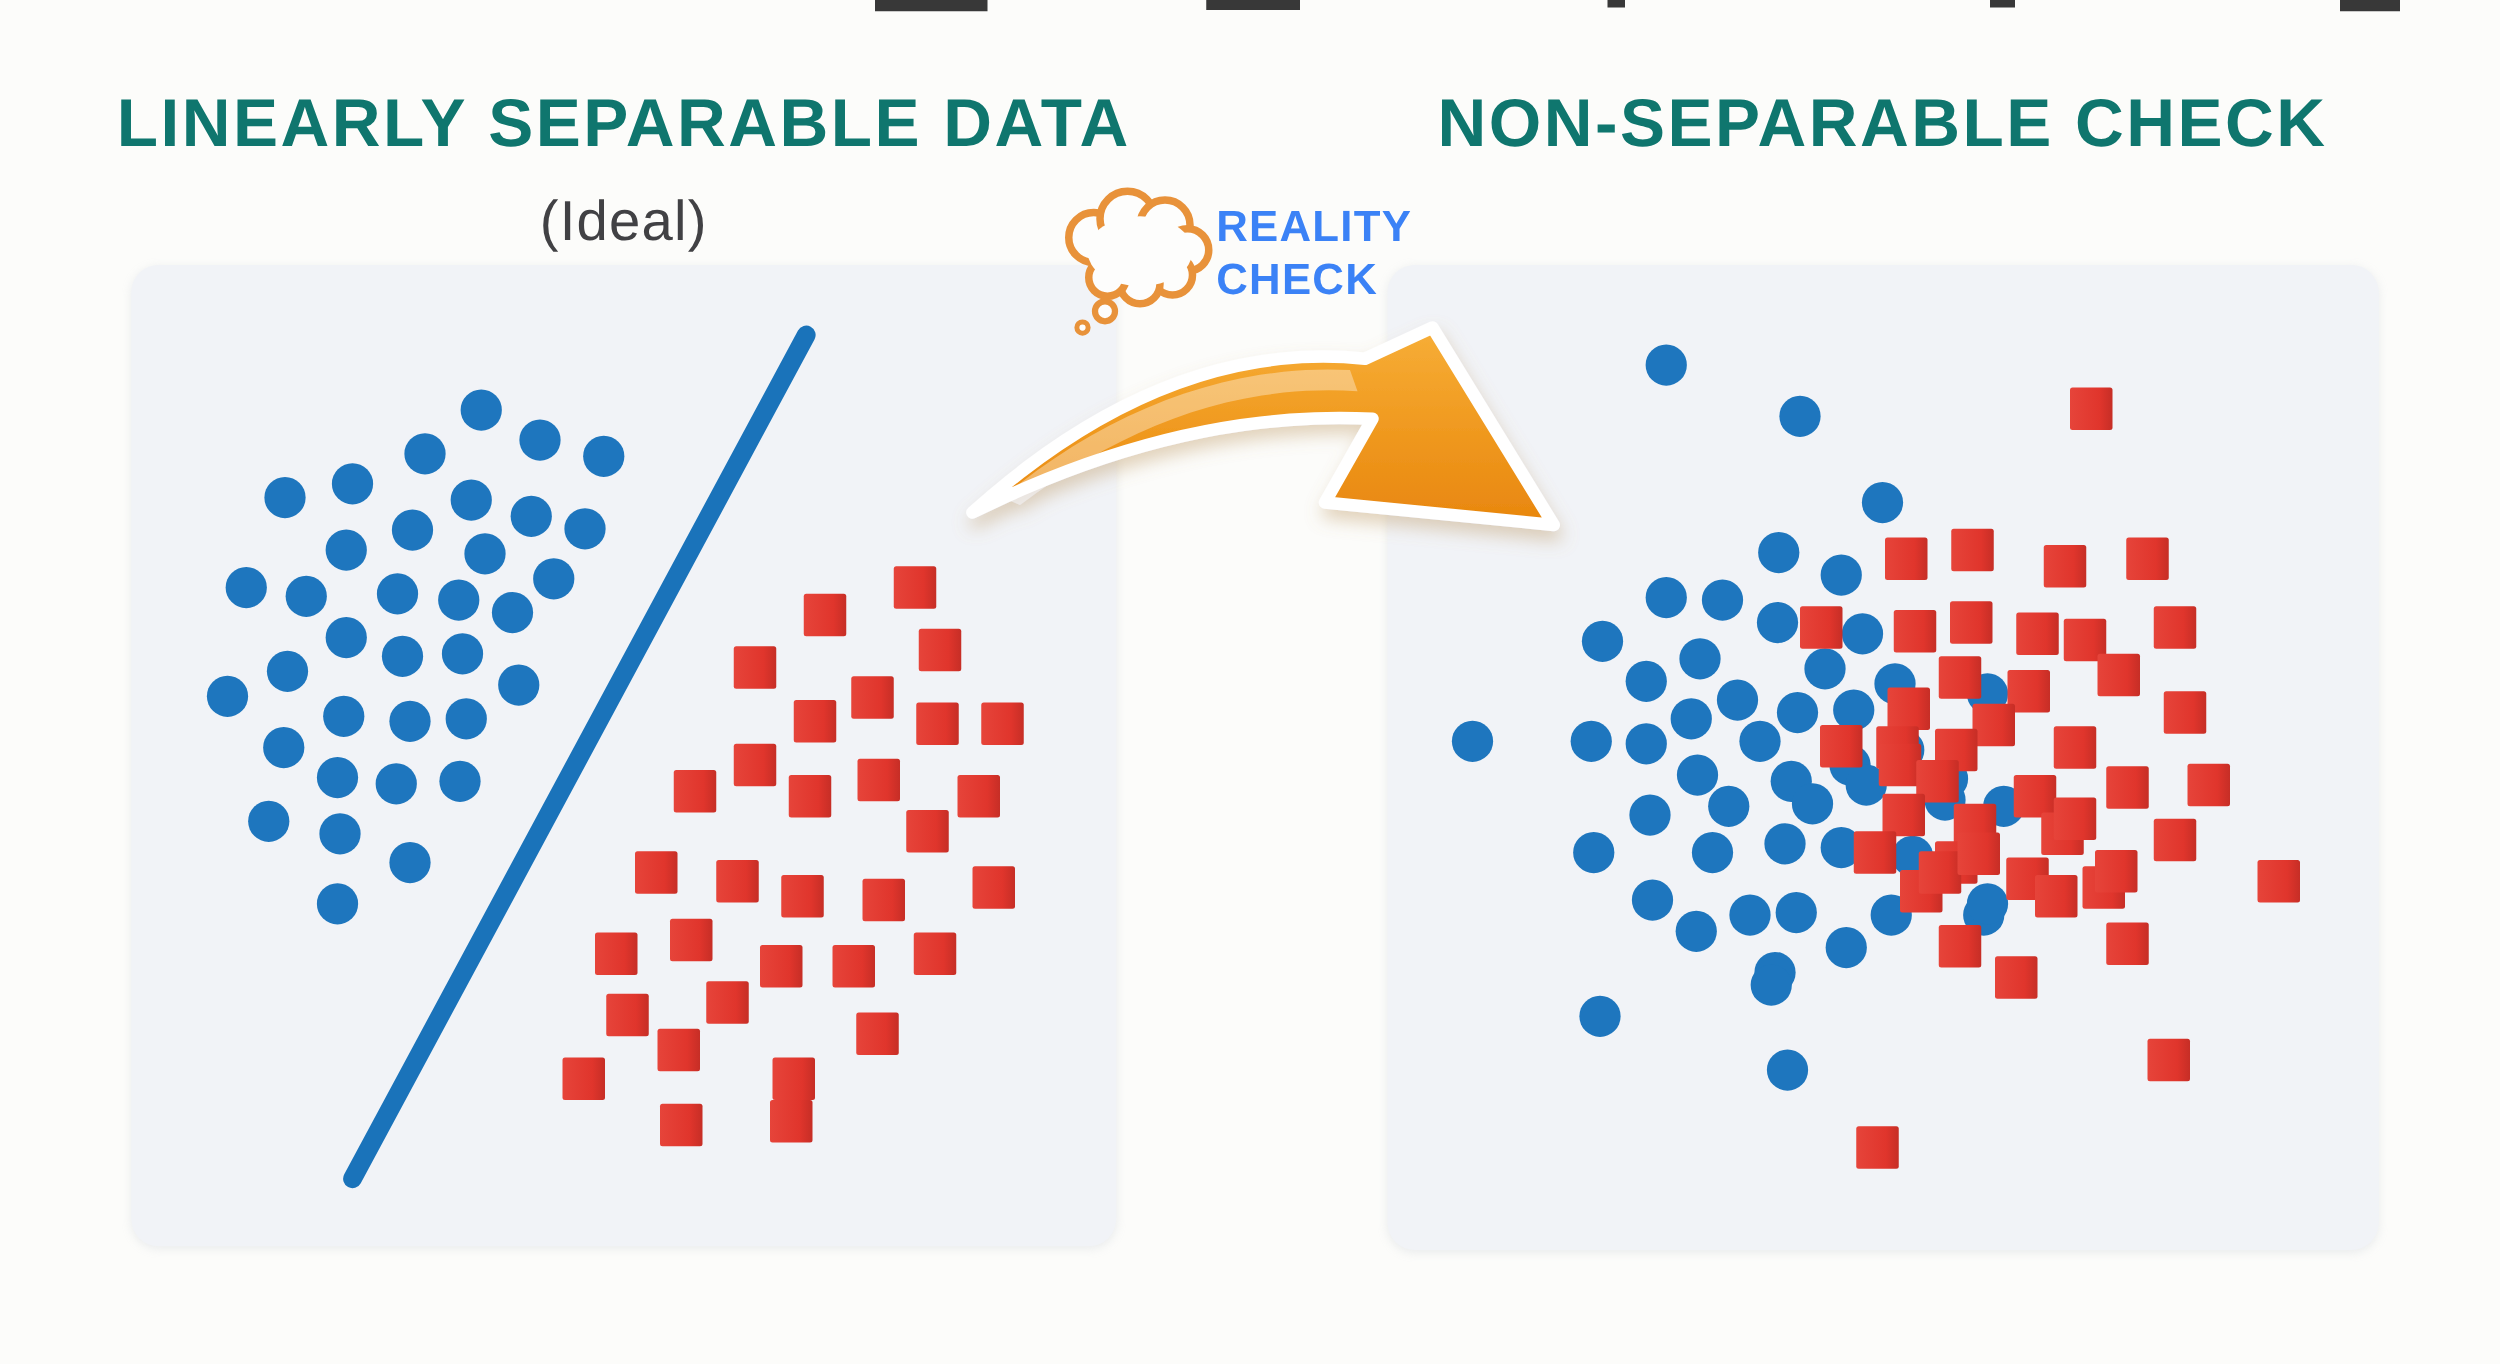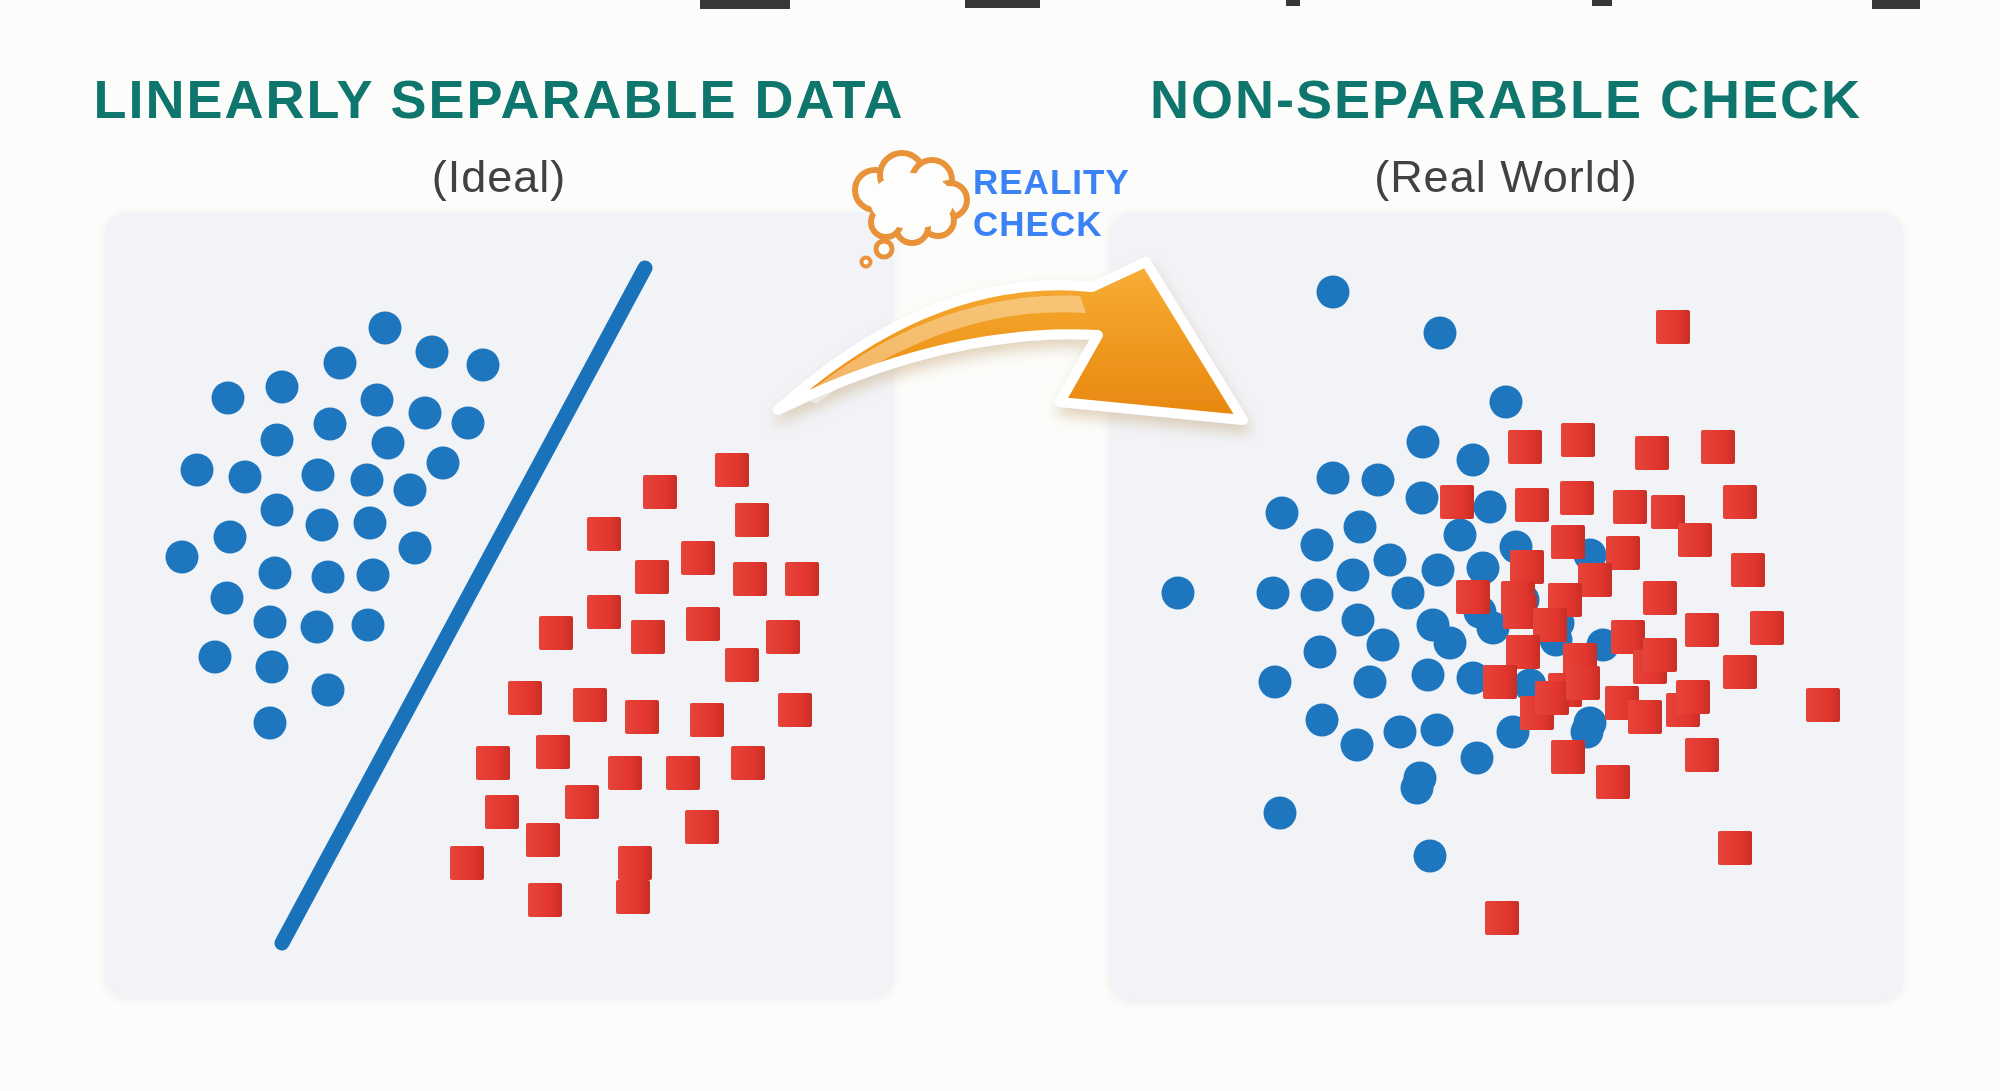--- a/index.html
+++ b/index.html
@@ -59,21 +59,20 @@
 <body>
 
 <div id="canvas">
 
   <div class="panel" id="panel-left"></div>
   <div class="panel" id="panel-right"></div>
 
   <div class="title" id="title-left">LINEARLY SEPARABLE DATA</div>
   <div class="subtitle" id="subtitle-left">(Ideal)</div>
   <div class="title" id="title-right">NON-SEPARABLE CHECK</div>
-  <div class="subtitle" id="subtitle-right">(Real World)</div>
 
   <div id="reality-check">
     <div>REALITY</div>
     <div>CHECK</div>
   </div>
 
   <div>
       <div class="scan-mark" style="left: 700px; width: 90px; height: 9px;"></div>
       <div class="scan-mark" style="left: 965px; width: 75px; height: 8px;"></div>
       <div class="scan-mark" style="left: 1286px; width: 14px; height: 6px;"></div>

